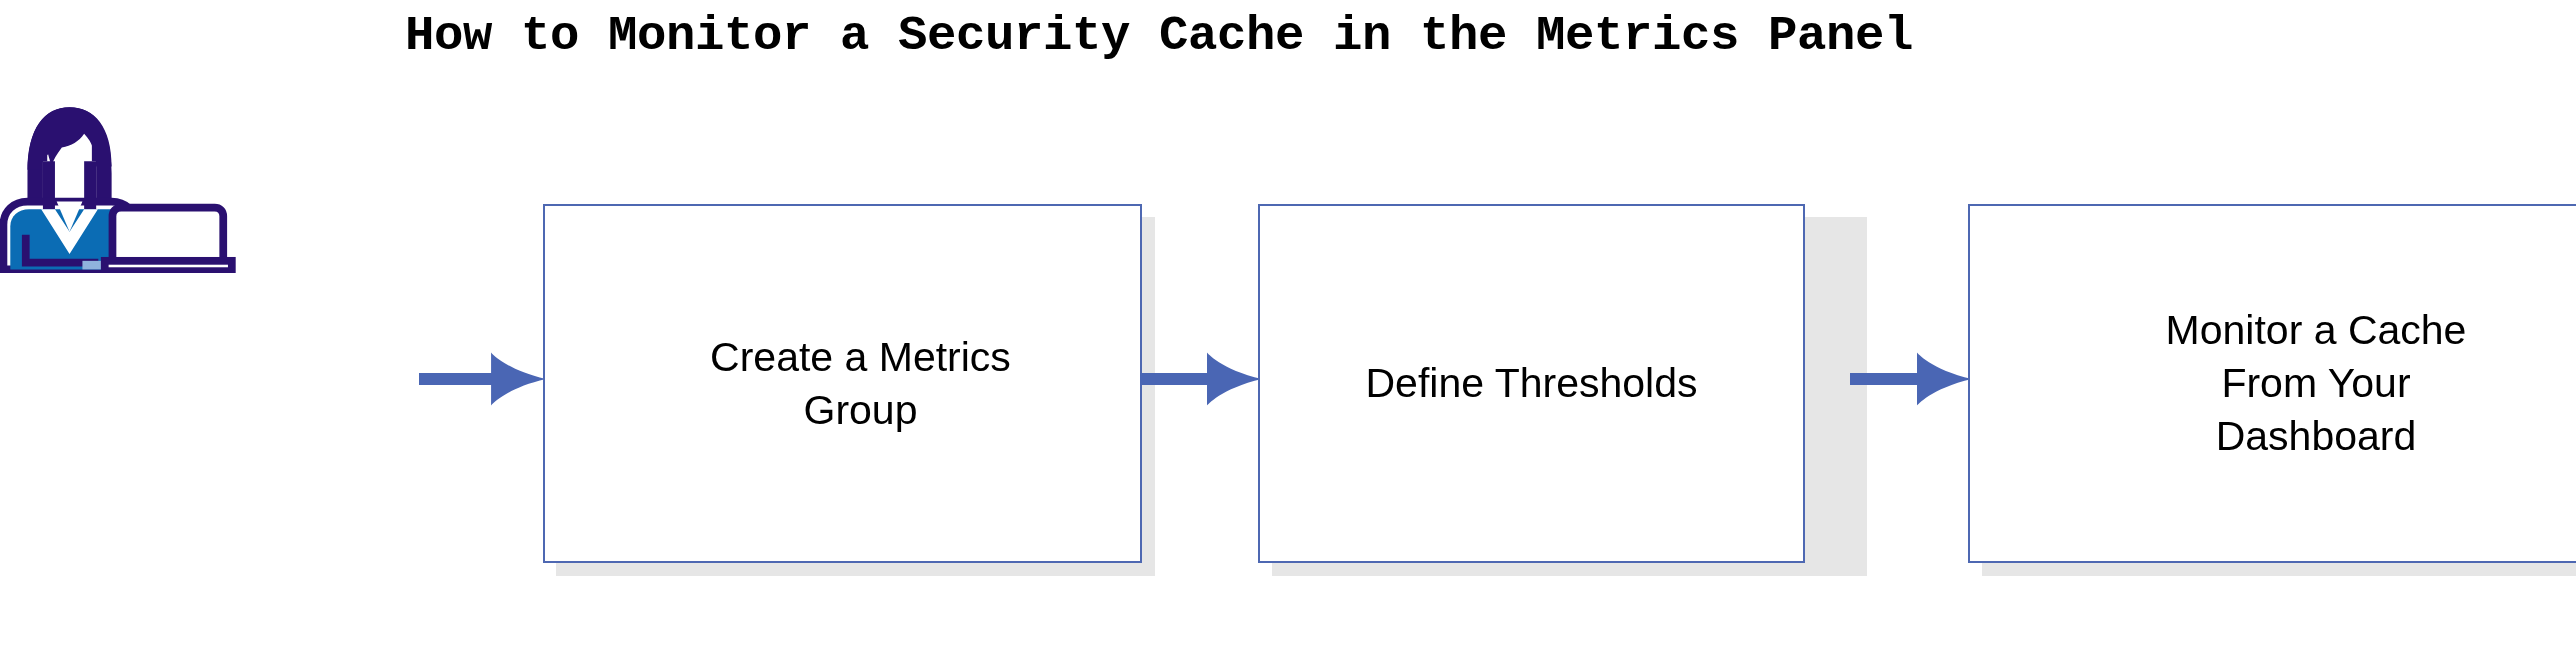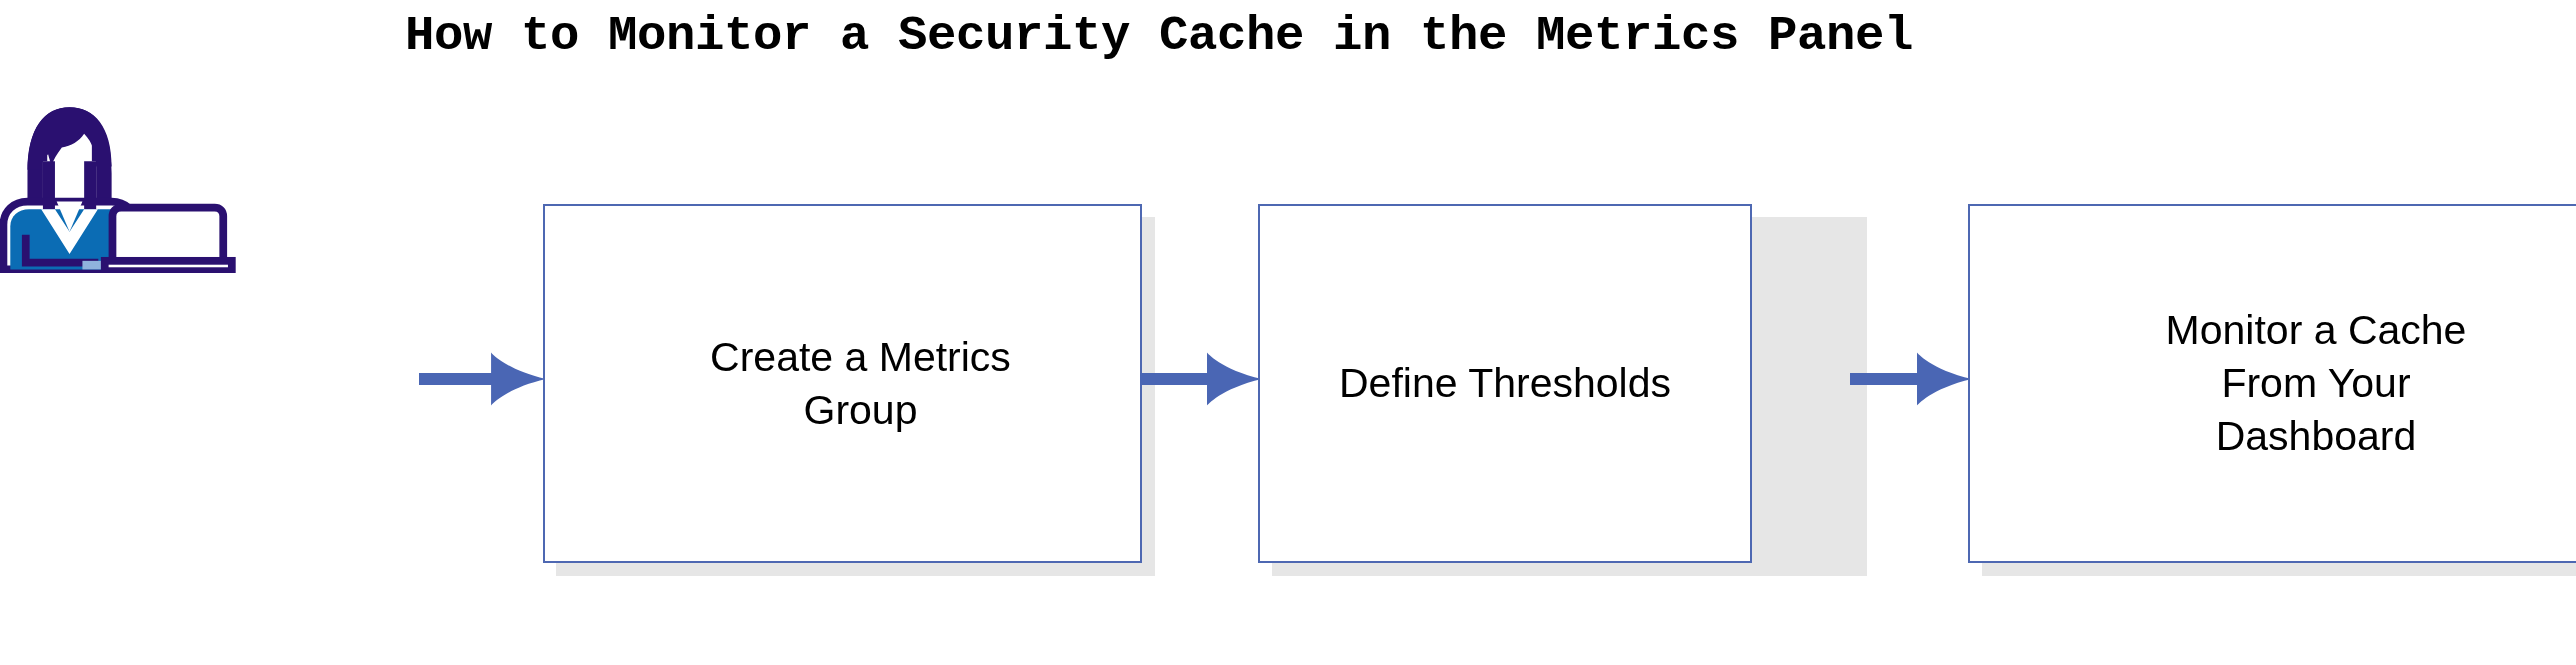--- a/index.html
+++ b/index.html
@@ -80,21 +80,21 @@
     font-size: 41px;
     line-height: 53px;
     color: #000000;
     text-align: center;
     white-space: pre-line;
     padding: 0 12px;
   }
 
   #box-1 { left: 543px;  top: 204px; width: 599px; height: 359px; padding-left: 36px; }
   #box-1-shadow { left: 556px; top: 217px; width: 599px; height: 359px; }
-  #box-2 { left: 1258px; top: 204px; width: 494px; height: 359px; }
+  #box-2 { left: 1258px; top: 204px; width: 547px; height: 359px; }
   #box-2-shadow { left: 1272px; top: 217px; width: 595px; height: 359px; }
   #box-3 { left: 1968px; top: 204px; width: 696px; height: 359px; }
   #box-3-shadow { left: 1982px; top: 217px; width: 600px; height: 359px; }
 
   
   .flow-arrow {
     position: absolute;
     top: 349px;
     height: 60px;
   }

